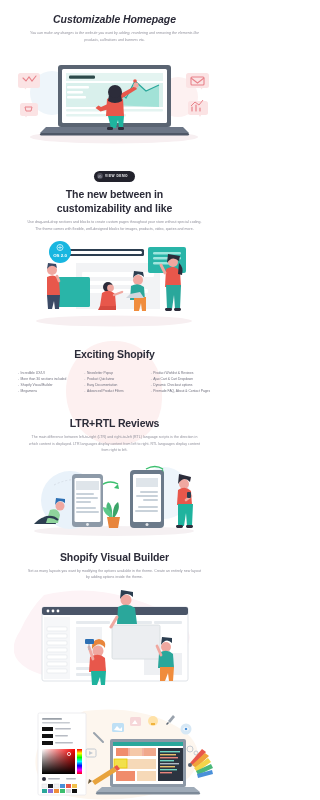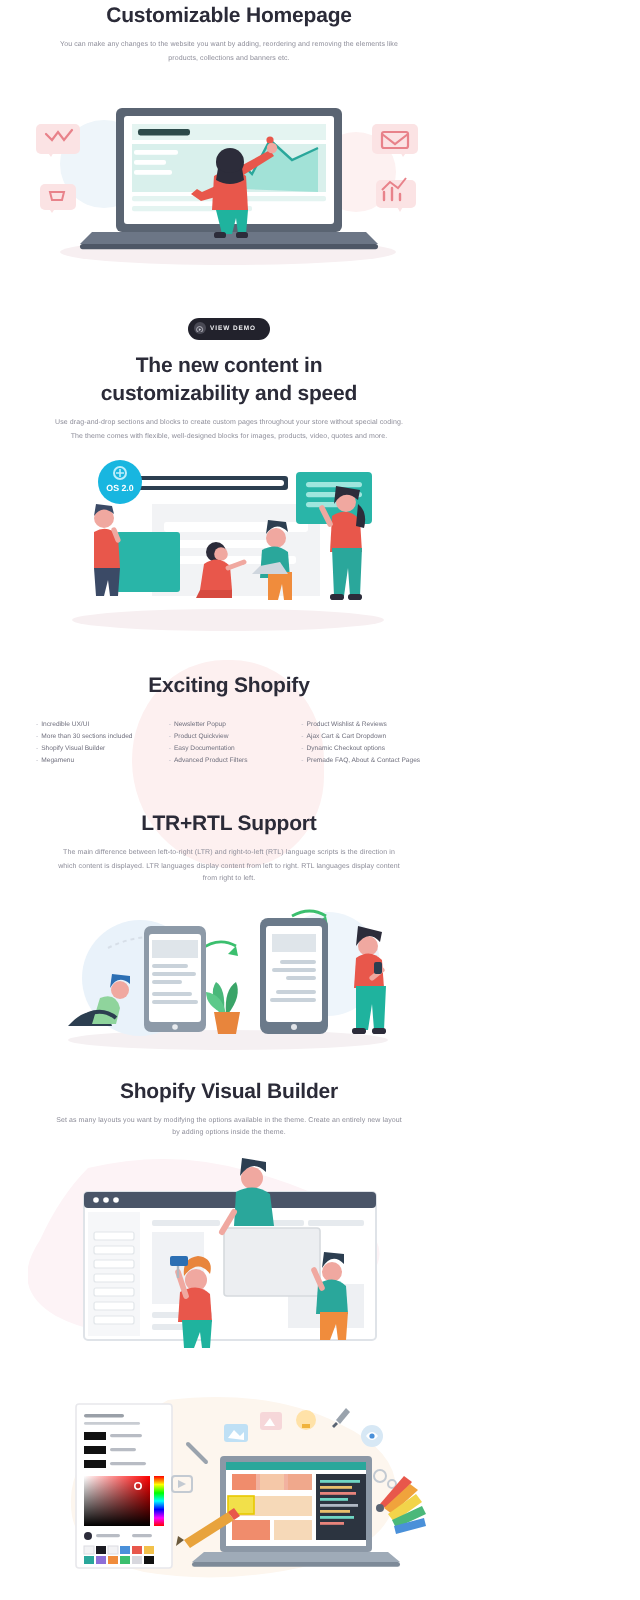--- a/index.html
+++ b/index.html
@@ -61,21 +61,21 @@
   .feat {
     font-size: 3.3px; color: #70707e; line-height: 1.55;
     display: flex; gap: 1.5px; align-items: flex-start;
   }
   .feat .dash { color: #b9b9c4; flex: none; }
 
   
   .art { position: relative; z-index: 2; margin: 0 auto; display: block; }
 
   
-  .s1 { padding-top: 1px; }
+  .s1 { padding-top: 12px; font-style: italic; }
   .gap-md { height: 12px; }
   .gap-lg { height: 18px; }
 </style>
 </head>
 <body>
 
 <div class="page">
 
   <div class="section s1">
     <div class="sec-head">
@@ -157,22 +157,22 @@
               <path d="M4 3 L7.2 5 L4 7 Z" fill="#cfcfd8"></path>
             </svg>
         </span>
         <span>VIEW DEMO</span>
       </span>
     </div>
 
     <div style="height:5px"></div>
 
     <div class="sec-head">
-      <h2>The new content in</h2>
-      <h2>customizability and speed</h2>
+      <h2>The new between in</h2>
+      <h2>customizability and like</h2>
       <p class="lede">Use drag-and-drop sections and blocks to create custom pages throughout your store without special coding. The theme comes with flexible, well-designed blocks for images, products, video, quotes and more.</p>
     </div>
 
     <div style="height:7px"></div>
 
     <svg class="art" width="201" height="90" viewBox="0 0 201 90">
       <ellipse cx="100" cy="82" rx="78" ry="5.5" fill="#f7eff1"></ellipse>
 
       <rect x="62" y="24" width="84" height="46" fill="#f2f3f5"></rect>
       <rect x="68" y="33" width="72" height="5" rx="1.2" fill="#ffffff"></rect>
@@ -288,21 +288,21 @@
           <span class="dash">-</span>
           <span>Premade FAQ, About &amp; Contact Pages</span>
         </div>
     </div>
   </div>
 
   <div class="gap-md"></div>
 
   <div class="section">
     <div class="sec-head">
-      <h2>LTR+RTL Support</h2>
+      <h2>LTR+RTL Reviews</h2>
       <p class="lede">The main difference between left-to-right (LTR) and right-to-left (RTL) language scripts is the direction in which content is displayed. LTR languages display content from left to right. RTL languages display content from right to left.</p>
     </div>
 
     <div style="height:6px"></div>
 
     <svg class="art" width="201" height="78" viewBox="0 0 201 78">
       <ellipse cx="100" cy="71" rx="80" ry="5" fill="#f5f0f2"></ellipse>
       <circle cx="56" cy="40" r="29" fill="#e9f2fa"></circle>
       <circle cx="150" cy="33" r="26" fill="#eef5fb"></circle>
 

